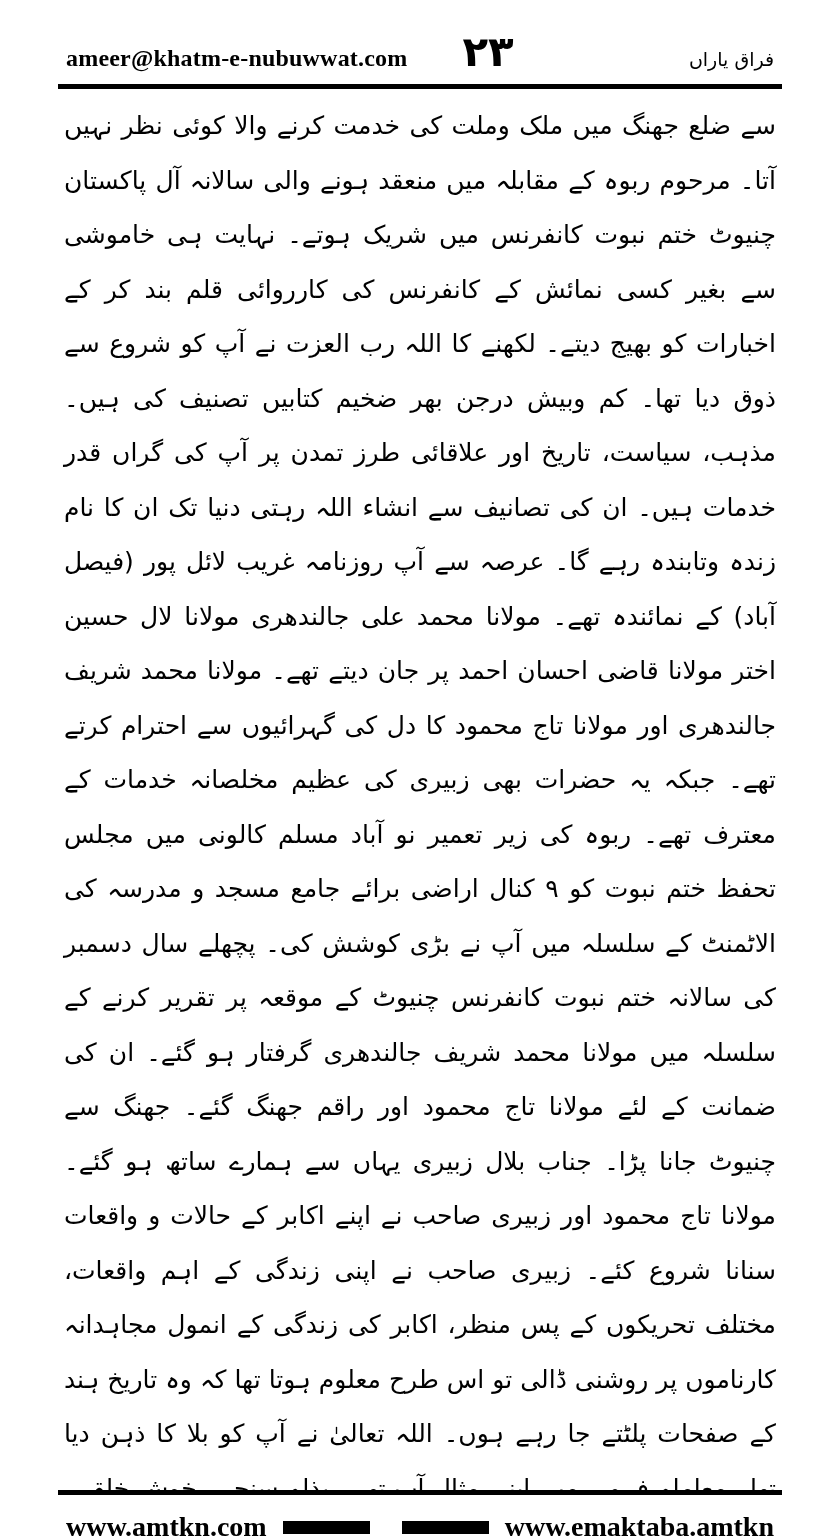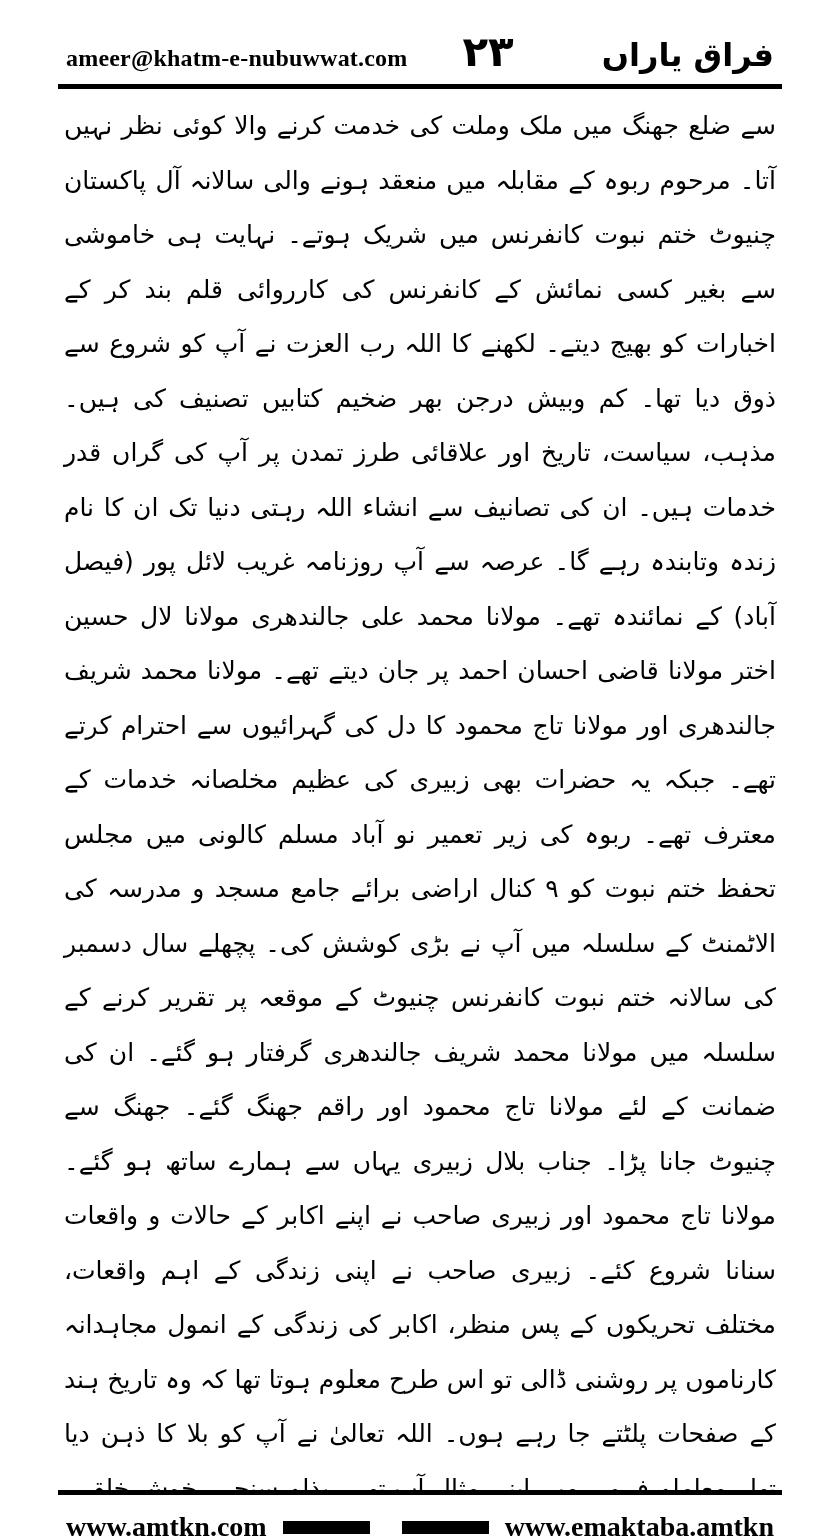--- a/index.html
+++ b/index.html
@@ -37,22 +37,22 @@
   .header .page-num {
     font-family: "DejaVu Sans", sans-serif;
     font-weight: bold;
     font-size: 42px;
     margin-left: 55px;
     direction: rtl;
   }
   .header .title {
     margin-left: auto;
     font-family: "DejaVu Sans", sans-serif;
-    font-weight: bold;
-    font-size: 32px;
+    font-weight: normal;
+    font-size: 19px;
     direction: rtl;
   }
 
   
   .rule {
     height: 7px;
     background: #000000;
     margin: 6px 10px 0 10px;
   }
   .rule.bottom {

